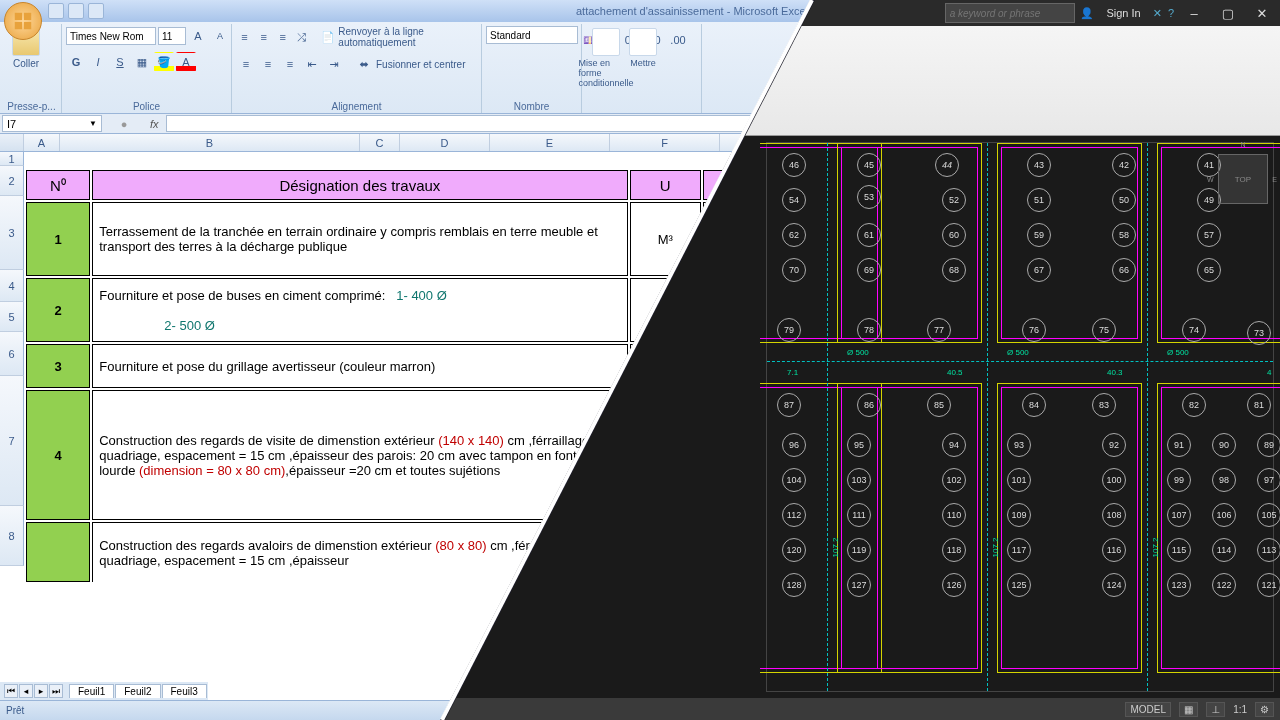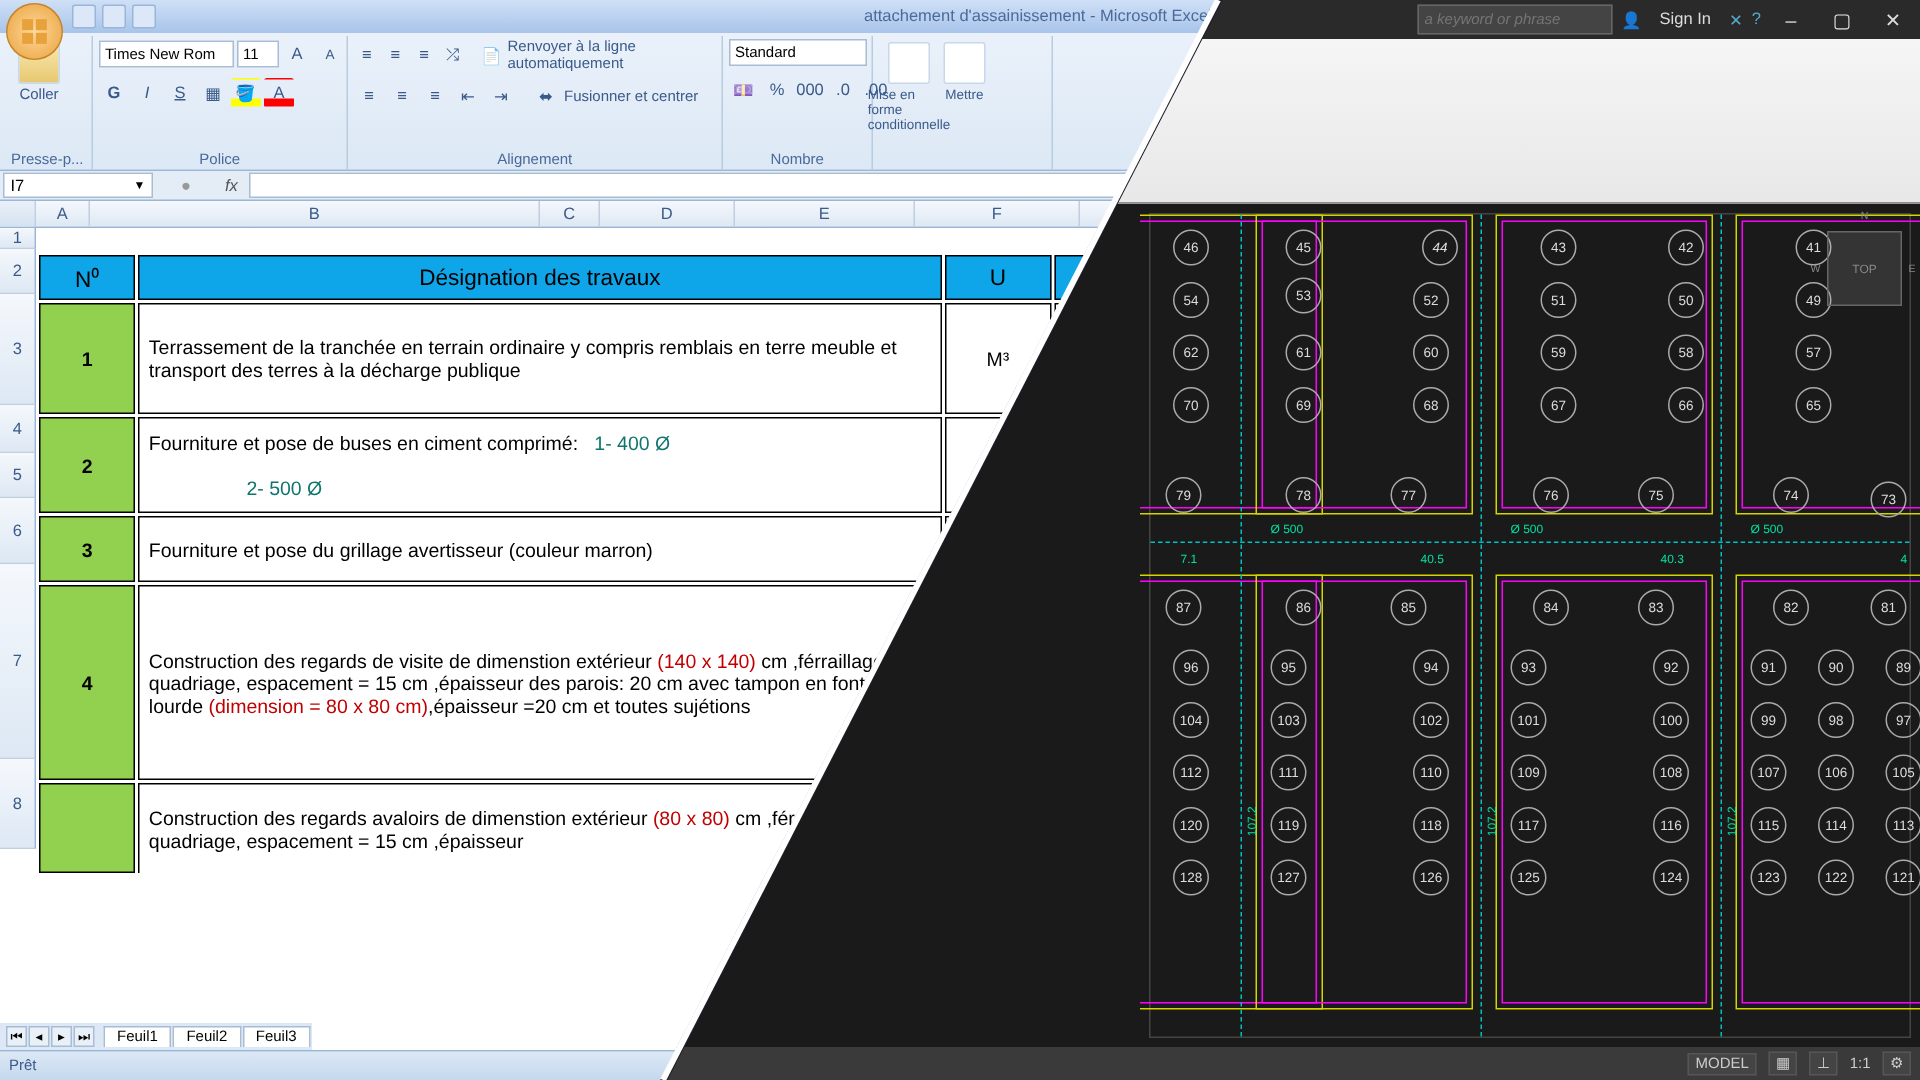--- a/index.html
+++ b/index.html
@@ -33,21 +33,21 @@
 .fx{padding:0 6px;color:#555;font-style:italic}
 .col-headers{height:18px;background:linear-gradient(#f5f8fc,#dde8f4);display:flex;border-bottom:1px solid #9ab5d8}
 .ch{border-right:1px solid #c0cee0;text-align:center;font-size:11px;color:#3a5a8a;line-height:18px}
 .ch.corner{width:24px;background:linear-gradient(#eaf0f8,#d5e2f0)}
 .sheet{display:flex}
 .row-headers{width:24px}
 .rh{border-bottom:1px solid #c0cee0;border-right:1px solid #9ab5d8;background:linear-gradient(#f5f8fc,#dde8f4);text-align:center;font-size:11px;color:#3a5a8a;display:flex;align-items:center;justify-content:center}
 .cells{position:relative;flex:1}
 .data-table{font-family:"Times New Roman",serif;font-size:13px;width:100%}
 .data-table td{border:1px solid #000;padding:4px 6px;vertical-align:middle}
-.data-table .head td{background:#0ea5e9;text-align:center;font-size:15px}
+.data-table .head td{background:#f0abfc;text-align:center;font-size:15px}
 .data-table .r td:first-child{background:#92d050;text-align:center;font-weight:bold;width:36px}
 .red{color:#c00000}
 .blue{color:#0f766e}
 .xl-status{position:absolute;bottom:0;left:0;right:0;height:20px;background:linear-gradient(#dce8f5,#c5d8ee);border-top:1px solid #9ab5d8;font-size:10px;color:#3a5a8a;display:flex;align-items:center;padding:0 6px;z-index:3}
 .sheet-tabs{position:absolute;bottom:20px;left:0;height:18px;display:flex;font-size:10px;align-items:center;background:#dce8f5;padding-left:4px;z-index:3}
 .sheet-tabs .nav{display:flex;gap:1px;margin-right:6px}
 .sheet-tabs .nav span{width:14px;height:14px;border:1px solid #a8bcd4;background:#eaf0f8;font-size:9px;display:flex;align-items:center;justify-content:center}
 .stab{padding:1px 8px;background:#fff;border:1px solid #a8bcd4;border-bottom:none;margin-right:1px}
 .stab.active{background:#fff;font-weight:500}
 
@@ -154,21 +154,21 @@
           <span class="btn-sm">⇤</span>
           <span class="btn-sm">⇥</span>
           <span style="width:6px"></span>
           <span class="btn-sm">⬌</span>
           <span style="font-size:10px;color:#3a5a8a">Fusionner et centrer</span>
         </div>
       </div>
       <div class="rg-label">Alignement</div>
     </div>
     <div class="rg" style="width:100px">
-      <div class="rg-body" style="flex-direction:column">
+      <div class="rg-body" style="flex-direction:row">
         <input class="sel" style="width: 92px;" value="Standard">
         <div class="font-row" style="margin-top:4px">
           <span class="btn-sm">💷</span>
           <span class="btn-sm">%</span>
           <span class="btn-sm">000</span>
           <span class="btn-sm">.0</span>
           <span class="btn-sm">.00</span>
         </div>
       </div>
       <div class="rg-label">Nombre</div>
@@ -459,21 +459,21 @@
           <div class="dim" style="top: 205px; left: 400px;">Ø 500</div>
           <div class="dim" style="top: 225px; left: 20px;">7.1</div>
           <div class="dim" style="top: 225px; left: 180px;">40.5</div>
           <div class="dim" style="top: 225px; left: 340px;">40.3</div>
           <div class="dim" style="top: 225px; left: 500px;">4</div>
           <div class="dim" style="top: 400px; left: 58px; transform: rotate(-90deg);">107.2</div>
           <div class="dim" style="top: 400px; left: 218px; transform: rotate(-90deg);">107.2</div>
           <div class="dim" style="top: 400px; left: 378px; transform: rotate(-90deg);">107.2</div>
           <div class="circle-num" style="left: 15px; top: 10px;">46</div>
           <div class="circle-num" style="left: 90px; top: 10px;">45</div>
-          <div class="circle-num" style="left: 181px; top: 10px; font-style: italic;">44</div>
+          <div class="circle-num" style="left: 168px; top: 10px; font-style: italic;">44</div>
           <div class="circle-num" style="left: 260px; top: 10px;">43</div>
           <div class="circle-num" style="left: 345px; top: 10px;">42</div>
           <div class="circle-num" style="left: 430px; top: 10px;">41</div>
           <div class="circle-num" style="left: 15px; top: 45px;">54</div>
           <div class="circle-num" style="left: 90px; top: 42px;">53</div>
           <div class="circle-num" style="left: 175px; top: 45px;">52</div>
           <div class="circle-num" style="left: 260px; top: 45px;">51</div>
           <div class="circle-num" style="left: 345px; top: 45px;">50</div>
           <div class="circle-num" style="left: 430px; top: 45px;">49</div>
           <div class="circle-num" style="left: 15px; top: 80px;">62</div>

